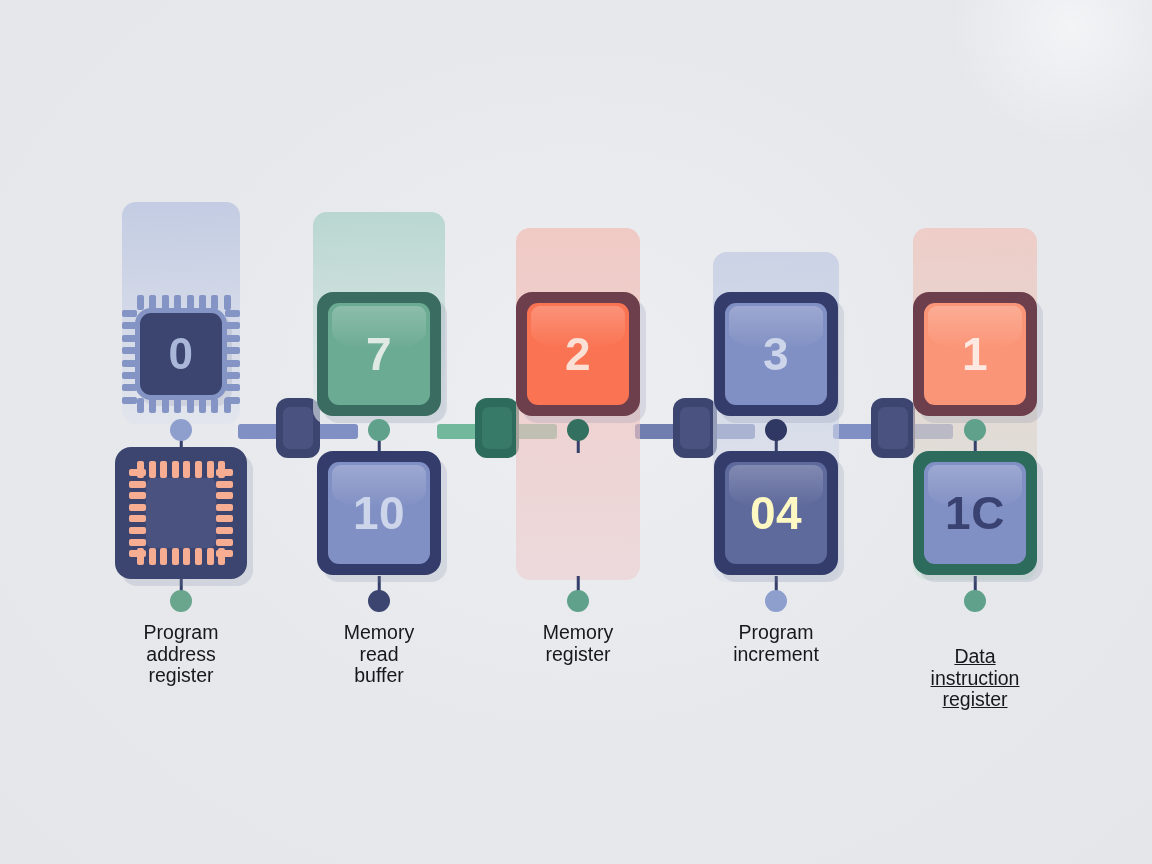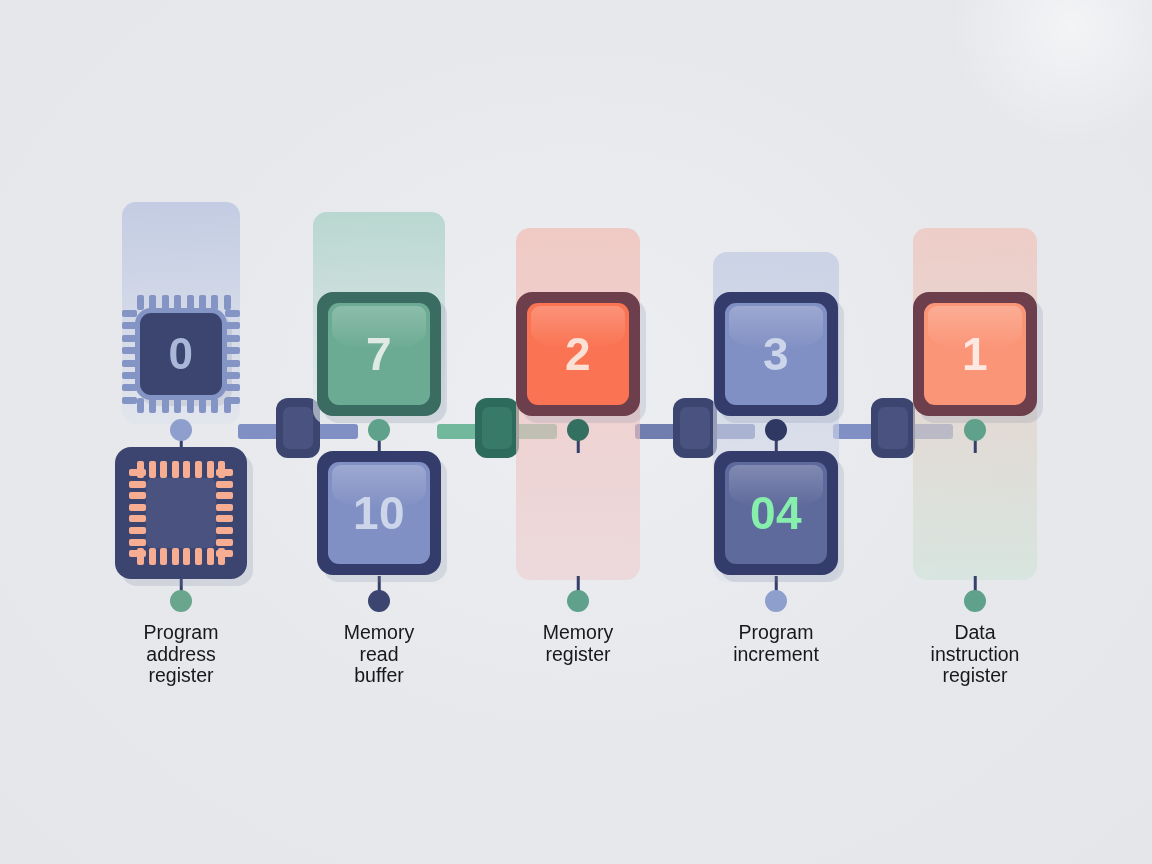--- a/index.html
+++ b/index.html
@@ -316,40 +316,45 @@
       <div class="stem" style="top: 426px; height: 27px;"></div>
       <div class="stem" style="top: 576px; height: 25px;"></div>
       <div class="card" style="top: 292px; background: rgb(52, 60, 107); padding: 11px;">
         <div class="inner" style="background: rgb(129, 144, 196);">
           <div class="val" style="color: rgb(204, 213, 233);">3</div>
         </div>
       </div>
       <div class="node" style="top: 430px; background: rgb(47, 55, 99);"></div>
       <div class="card" style="top: 451px; background: rgb(52, 60, 107); padding: 11px;">
         <div class="inner" style="background: rgb(94, 105, 156);">
-          <div class="val" style="color: #86efac;">04</div>
+          <div class="val" style="color: #fef9c3;">04</div>
         </div>
       </div>
       <div class="node" style="top: 601px; background: rgb(142, 159, 206);"></div>
       <div class="label" style="top: 622px;">
         <div>Program</div>
         <div>increment</div>
       </div>
     </div>
     <div class="col" style="left: 877px;">
       <div class="panel" style="top: 228px; height: 352px; width: 124px; background: linear-gradient(rgb(243, 188, 177) 0%, rgb(207, 227, 216) 100%); opacity: 0.62;"></div>
       <div class="stem" style="top: 420px; height: 14px;"></div>
       <div class="stem" style="top: 426px; height: 27px;"></div>
       <div class="stem" style="top: 576px; height: 25px;"></div>
       <div class="card" style="top: 292px; background: rgb(109, 63, 76); padding: 11px;">
         <div class="inner" style="background: rgb(251, 149, 119);">
           <div class="val" style="color: rgb(253, 233, 226);">1</div>
         </div>
       </div>
       <div class="node" style="top: 430px; background: rgb(95, 161, 138);"></div>
+      <div class="card" style="top: 451px; background: rgb(45, 107, 93); padding: 11px;">
+        <div class="inner" style="background: rgb(129, 144, 196);">
+          <div class="val" style="color: rgb(58, 66, 114);">1C</div>
+        </div>
+      </div>
       <div class="node" style="top: 601px; background: rgb(95, 161, 138);"></div>
-      <div class="label" style="top: 622px;">
+      <div class="label" style="top: 646px; text-decoration: underline;">
         <div>Data</div>
         <div>instruction</div>
         <div>register</div>
       </div>
     </div>
   </div>
 
 </body></html>

